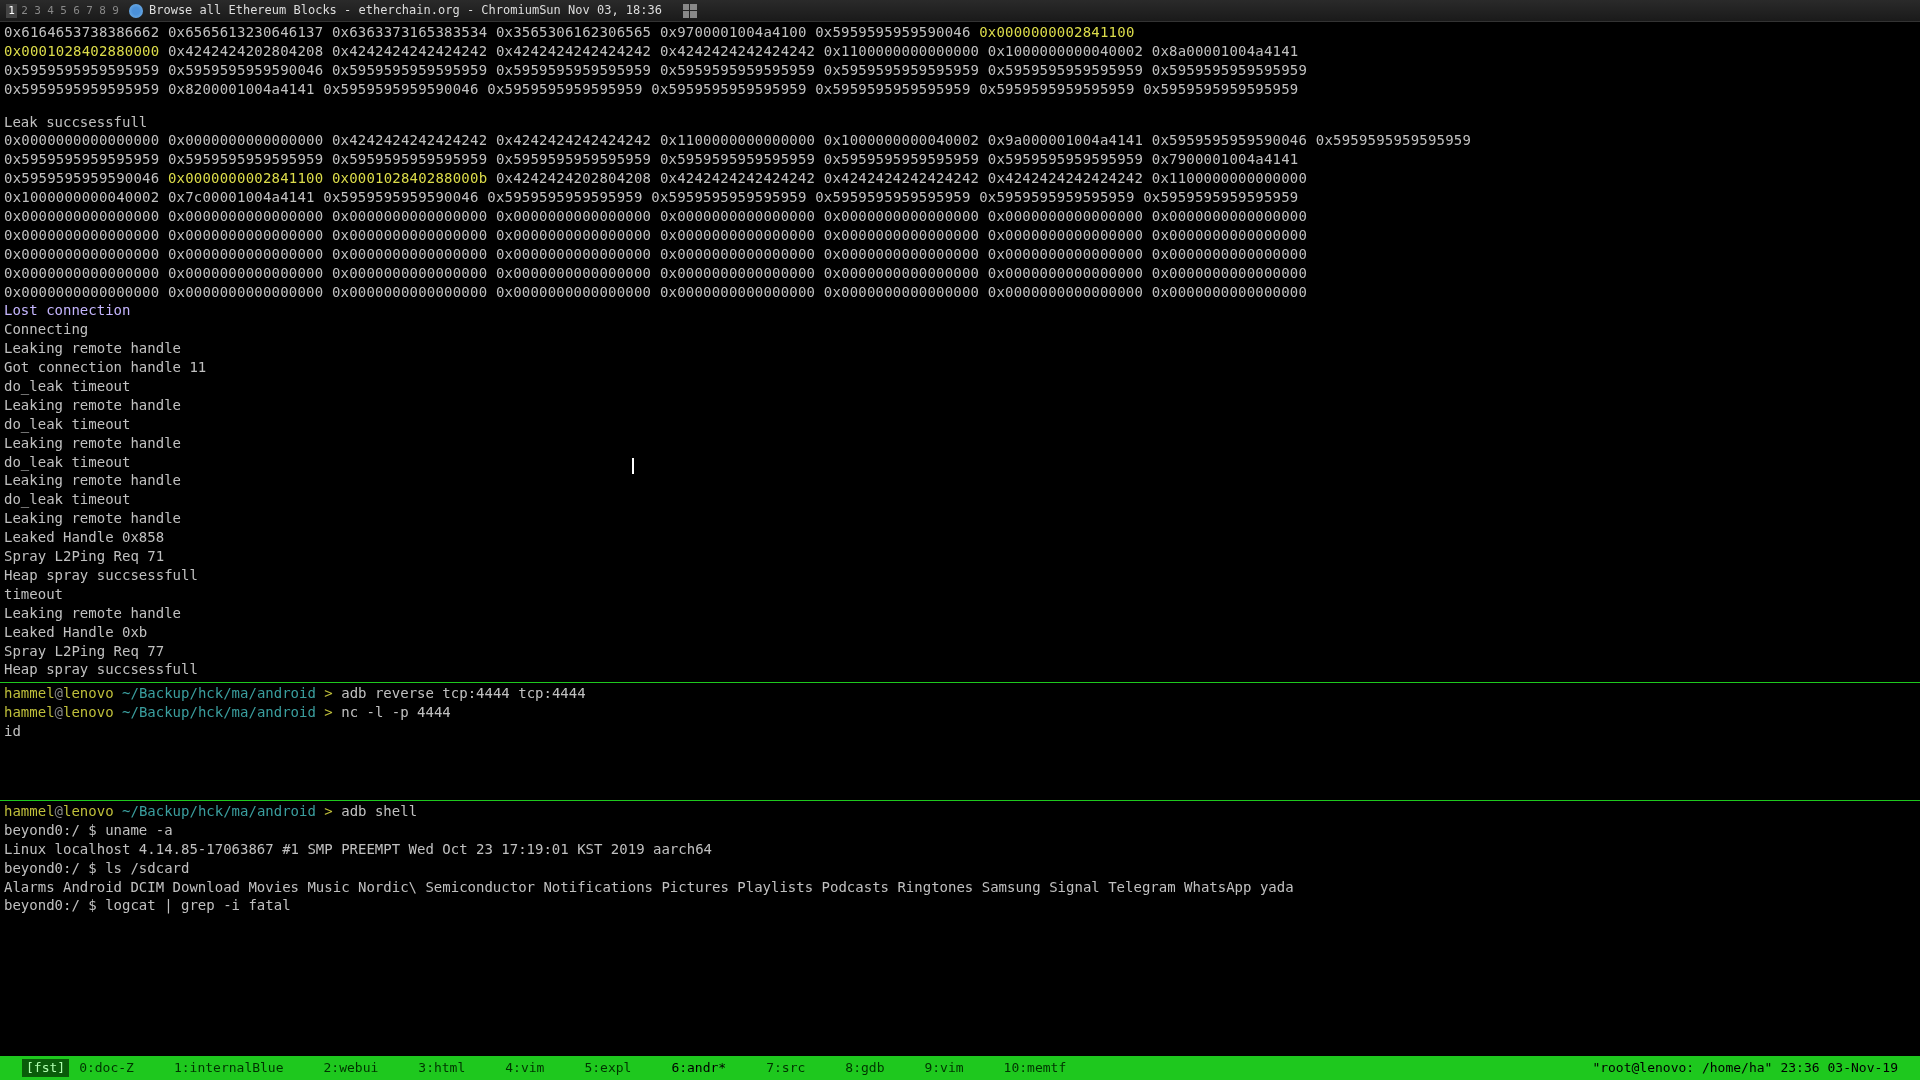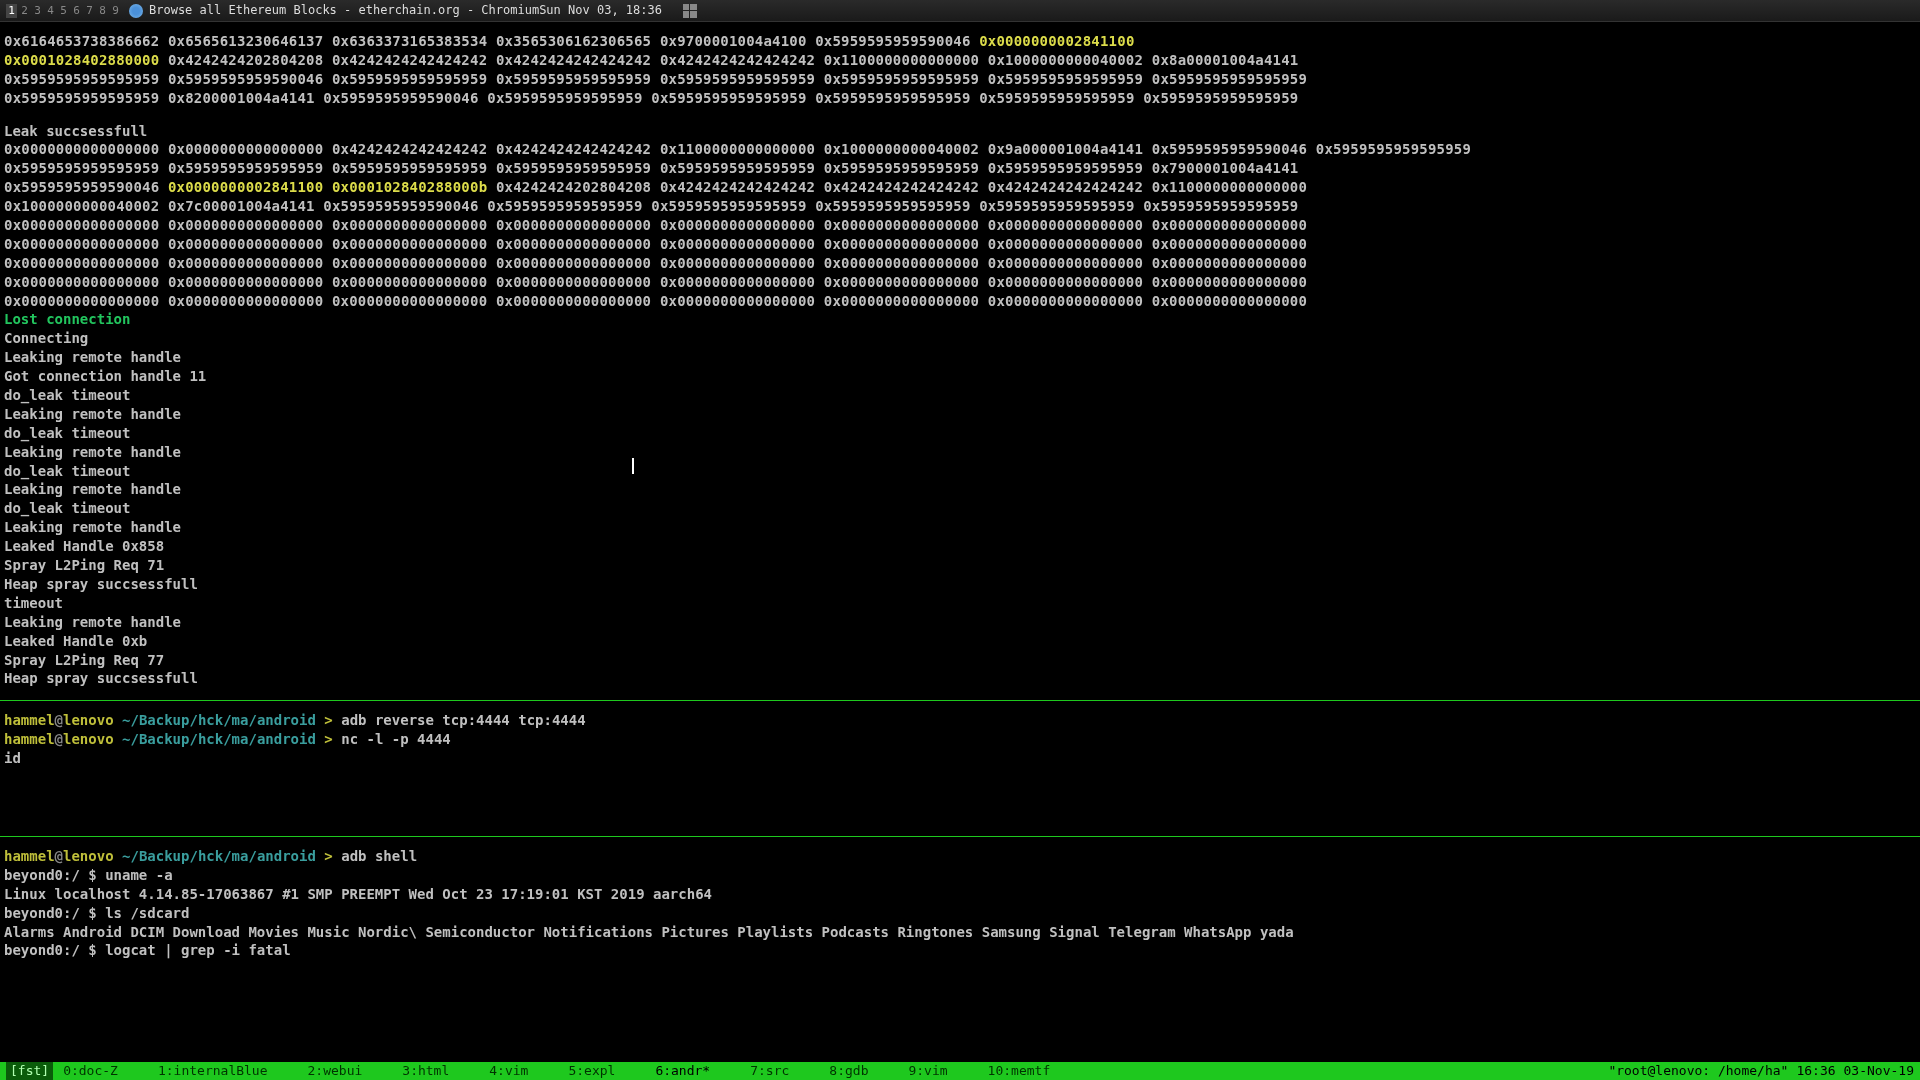--- a/index.html
+++ b/index.html
@@ -40,49 +40,48 @@
 .title-center { flex: 1; text-align: center; color: #ddd; }
 .clock { color: #ddd; margin-right: 21px; }
 .grid-icon {
   width: 14px; height: 14px;
   display: grid; grid-template-columns: 1fr 1fr; grid-template-rows: 1fr 1fr;
   gap: 1px;
 }
 .grid-icon div { background: #888; }
 
 .terminal {
-  padding: 10px 4px;
+  padding: 1px 4px;
   white-space: pre;
   font-size: 14px;
-  font-weight: bold;
 }
 .hex-row { letter-spacing: 0.2px; }
 .hl-yellow { color: #dcdc4a; }
-.hl-red { color: #22c55e; }
+.hl-red { color: #c4b5fd; }
 .divider-green {
   border-top: 1px solid #1ec81e;
   margin-top: 2px;
 }
 .p-user { color: #bfbf3a; }
 .p-at { color: #888; }
 .p-host { color: #bfbf3a; }
 .p-path { color: #3a9e9e; }
 .p-gt { color: #bfbf3a; }
 .cmd { color: #c0c0c0; }
 
 .statusbar {
   position: absolute;
   bottom: 0; left: 0; right: 0;
-  height: 18px;
+  height: 24px;
   background: #1ec81e;
   color: #000;
   display: flex;
   align-items: center;
   font-size: 13px;
-  padding: 0 6px;
+  padding: 0 22px;
 }
 .sb-left { display: flex; gap: 12px; }
 .sb-right { margin-left: auto; display:flex; gap: 8px; }
 .sb-item { color: #003300; }
 .sb-item.active { color: #000; font-weight: normal; text-align: right; }
 .sb-tag { background: #0a5c0a; color:#b0ffb0; padding:0 4px; }
 .cursor {
   position: absolute;
   left: 632px;
   top: 458px;
@@ -139,16 +138,16 @@
       <span class="sb-item">4:vim</span>
       <span class="sb-item">5:expl</span>
       <span class="sb-item active">6:andr*</span>
       <span class="sb-item">7:src</span>
       <span class="sb-item">8:gdb</span>
       <span class="sb-item">9:vim</span>
       <span class="sb-item">10:memtf</span>
     </div>
   <div class="sb-right">
     <span>"root@lenovo: /home/ha"</span>
-    <span>16:36</span>
+    <span>23:36</span>
     <span>03-Nov-19</span>
   </div>
 </div>
 
 </body></html>

